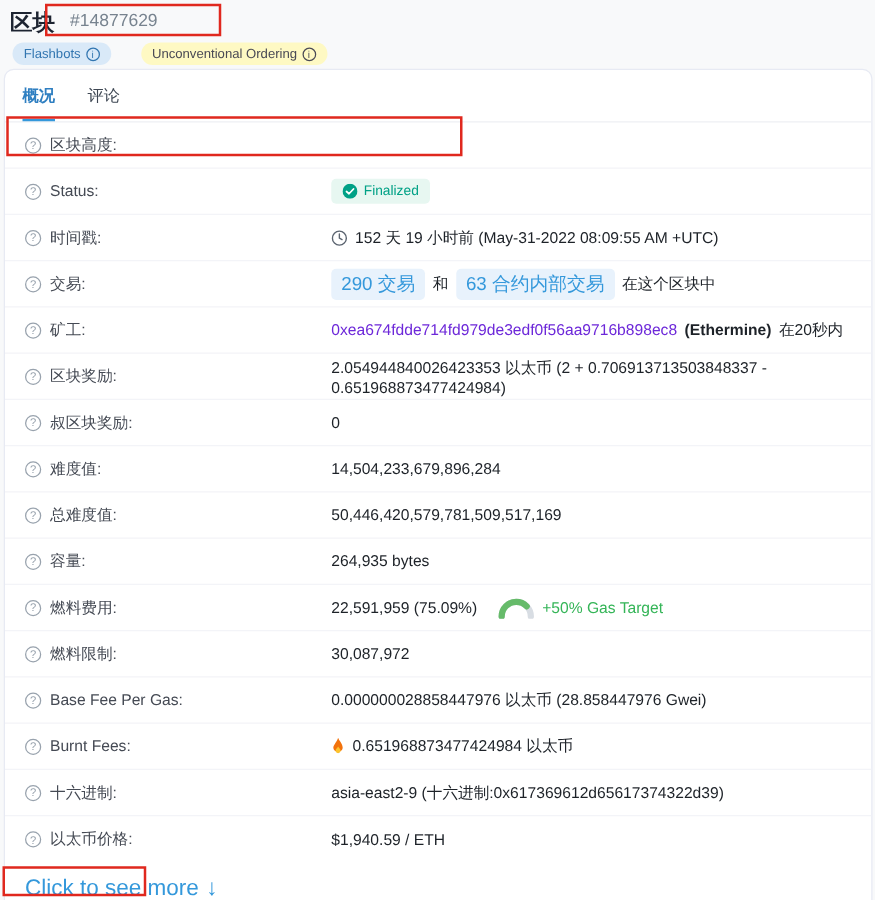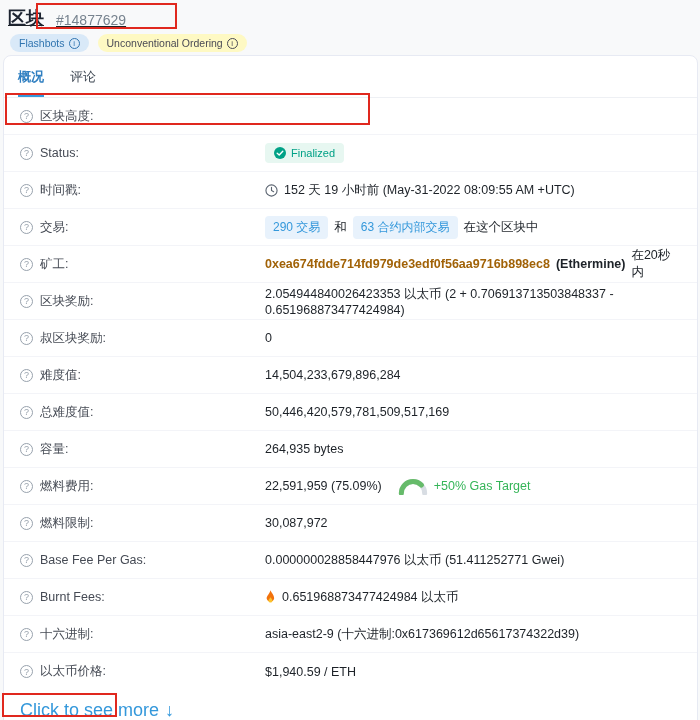--- a/index.html
+++ b/index.html
@@ -6,24 +6,24 @@
   html,body { width:700px; height:720px; }
   body {
     font-family:"Liberation Sans","DejaVu Sans",sans-serif;
     background:#f8f9fa;
     color:#1d2228;
     position:relative;
     overflow:hidden;
   }
   
   .page-header { padding:6px 8px 0 8px; }
-  .title-line { display:flex; align-items:flex-end; gap:8px;text-decoration:underline; }
+  .title-line { display:flex; align-items:flex-start; gap:8px; }
   .page-title { font-size:18px; font-weight:bold; color:#1d2431; }
   .block-number { font-size:14px; color:#77838f; padding:2px 4px; }
-  .badge-line { display:flex; gap:9px; margin-top:4px; padding-left:2px; }
+  .badge-line { display:flex; gap:24px; margin-top:4px; padding-left:2px; }
   .hbadge {
     display:inline-flex; align-items:center; gap:4px;
     font-size:10.5px; padding:3px 9px; border-radius:10px; cursor:pointer;
   }
   .hbadge.flashbots { background:#d9e9f8; color:#3175b0; }
   .hbadge.unconventional { background:#fef9c3; color:#4a4a55; }
   .info-i {
     display:inline-flex; width:11px; height:11px; border-radius:50%;
     border:1px solid currentColor; font-size:8px; line-height:9px;
     align-items:center; justify-content:center; font-style:normal;
@@ -55,24 +55,24 @@
     width:20px; height:19px; border:none; border-radius:4px; background:#e9f1fa;
     color:#3498db; font-size:11px; line-height:1; cursor:pointer;
     display:inline-flex; align-items:center; justify-content:center; font-weight:bold;
   }
   .status-badge {
     display:inline-flex; align-items:center; gap:5px;
     background:#e7f7f1; color:#00a186; font-size:11px;
     padding:4px 9px; border-radius:4px;
   }
   .txbadge {
-    background:#e8f2fc; color:#3498db; font-size:12px;
+    background:#e8f2fc; color:#3498db; font-size:15px;
     padding:3px 8px; border-radius:4px; cursor:pointer;
   }
-  .link { color:#a16207; text-decoration:none; cursor:pointer;font-weight:bold; }
+  .link { color:#6d28d9; text-decoration:none; cursor:pointer; }
   .green { color:#35b558; }
   .muted-sep { color:#1d2228; }
   .see-more {
     display:inline-flex; align-items:center; gap:6px; margin:10px 0 0 16px;
     font-size:18px; color:#3498db; cursor:pointer;
   }
   
   .redbox { position:absolute; border:2px solid #e0281e; z-index:50; pointer-events:none; }
   .rb1 { left:36px; top:3px;  width:141px; height:26px; }
   .rb2 { left:5px;  top:93px; width:365px; height:32px; }
@@ -243,21 +243,21 @@
           <span>30,087,972</span>
         </div>
     </div>
 
     <div class="row">
       <div class="lbl">
           <span class="q">?</span>
         <span>Base Fee Per Gas:</span>
         </div>
       <div class="val">
-          <span>0.000000028858447976 以太币 (51.411252771 Gwei)</span>
+          <span>0.000000028858447976 以太币 (28.858447976 Gwei)</span>
         </div>
     </div>
 
     <div class="row">
       <div class="lbl">
           <span class="q">?</span>
         <span>Burnt Fees:</span>
         </div>
       <div class="val">
         <svg width="11" height="15" viewBox="0 0 12 16">

